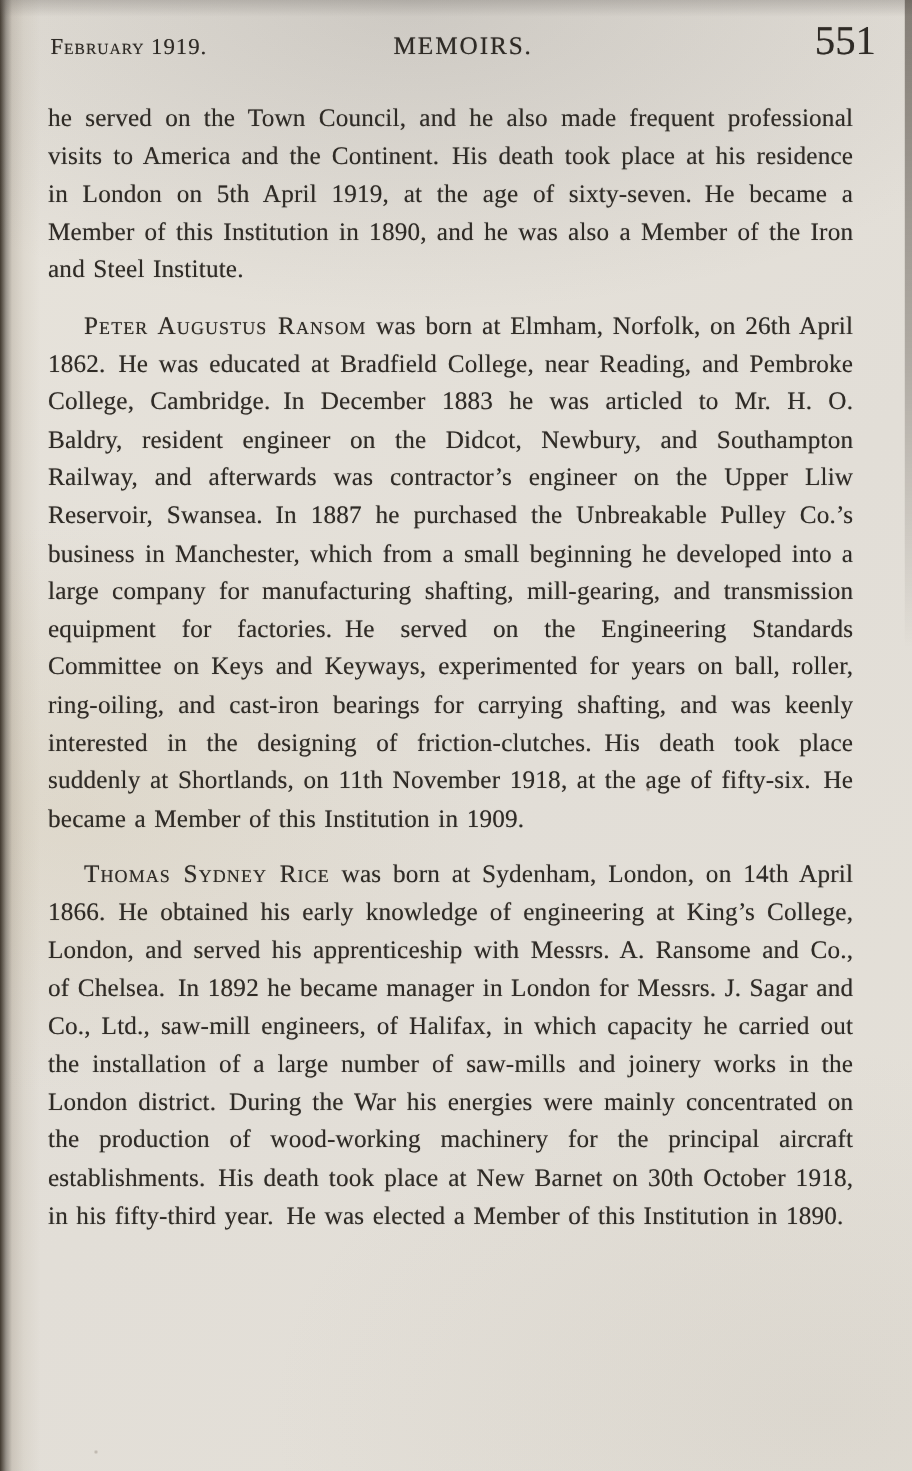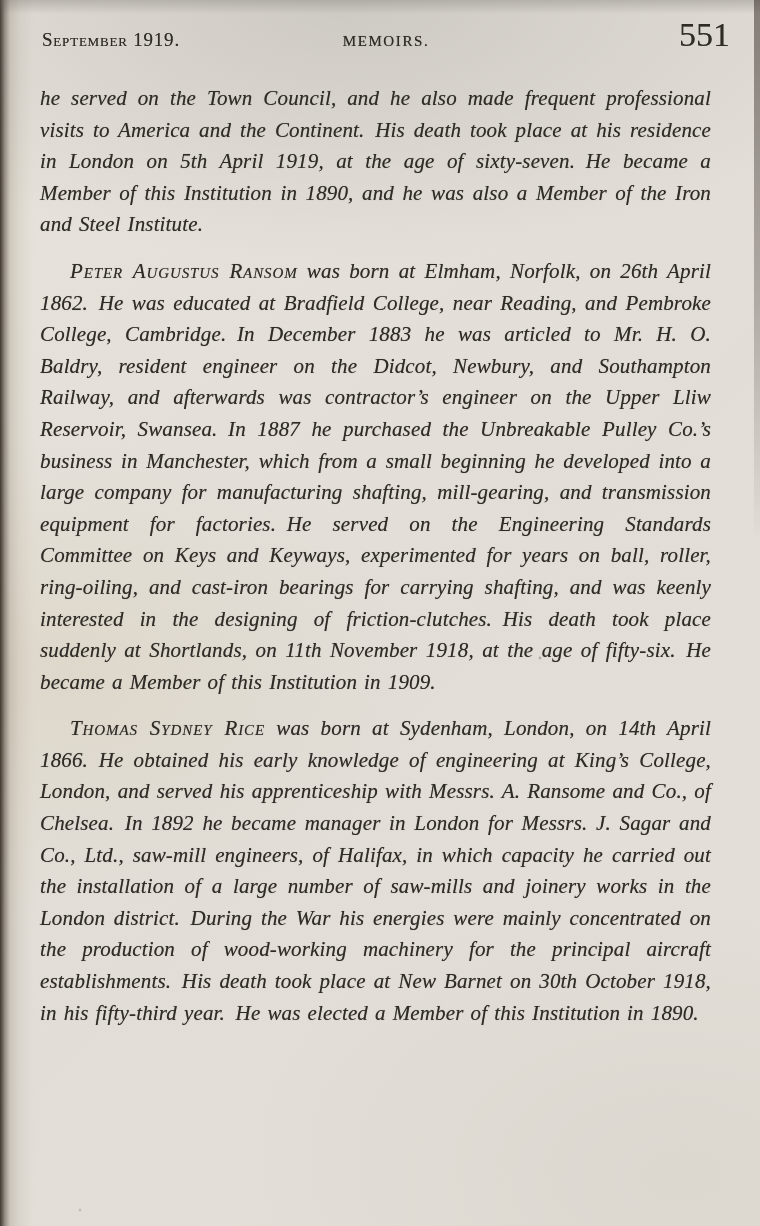--- a/index.html
+++ b/index.html
@@ -40,40 +40,39 @@
     padding: 16px 30px 0 42px;
   }
   .hdr-date {
     font-variant: small-caps;
     font-size: 19px;
     letter-spacing: 0.8px;
     justify-self: start;
     text-shadow: 0 0 0.6px rgba(47,43,38,0.6);
   }
   .hdr-title {
-    font-size: 15px;
+    font-size: 21px;
     letter-spacing: 1.6px;
     justify-self: center;
     text-shadow: 0 0 0.7px rgba(47,43,38,0.7);
   }
   .hdr-page {
     font-size: 34px;
     justify-self: end;
     text-shadow: 0 0 0.6px rgba(47,43,38,0.6);
   }
   .text-block {
     margin-top: 29px;
     padding: 0 49px 0 40px;
     font-size: 21px;
     line-height: 31.6px;
     text-align: justify;
     letter-spacing: 0.15px;
     word-spacing: 1.6px;
     text-shadow: 0 0 0.7px rgba(47,43,38,0.55);
-    font-style: italic;
   }
   .para {
     margin: 0 0 15px 0;
   }
   .para.indent {
     text-indent: 30px;
   }
   .para.last {
     margin-top: 27px;
     margin-bottom: 0;
@@ -85,21 +84,21 @@
   }
 </style>
 </head>
 <body>
 
 <div class="page">
 
   <div class="edge-right"></div>
 
   <header class="running-header">
-    <span class="hdr-date">September 1919.</span>
+    <span class="hdr-date">February 1919.</span>
     <span class="hdr-title">MEMOIRS.</span>
     <span class="hdr-page">551</span>
   </header>
 
   <main class="text-block">
 
     <p class="para">
       <span>he served on the Town Council, and he also made frequent professional visits to America and the Continent. His death took place at his residence in London on 5th April 1919, at the age of sixty-seven. He became a Member of this Institution in 1890, and he was also a Member of the Iron and Steel Institute.</span>
     </p>
 

